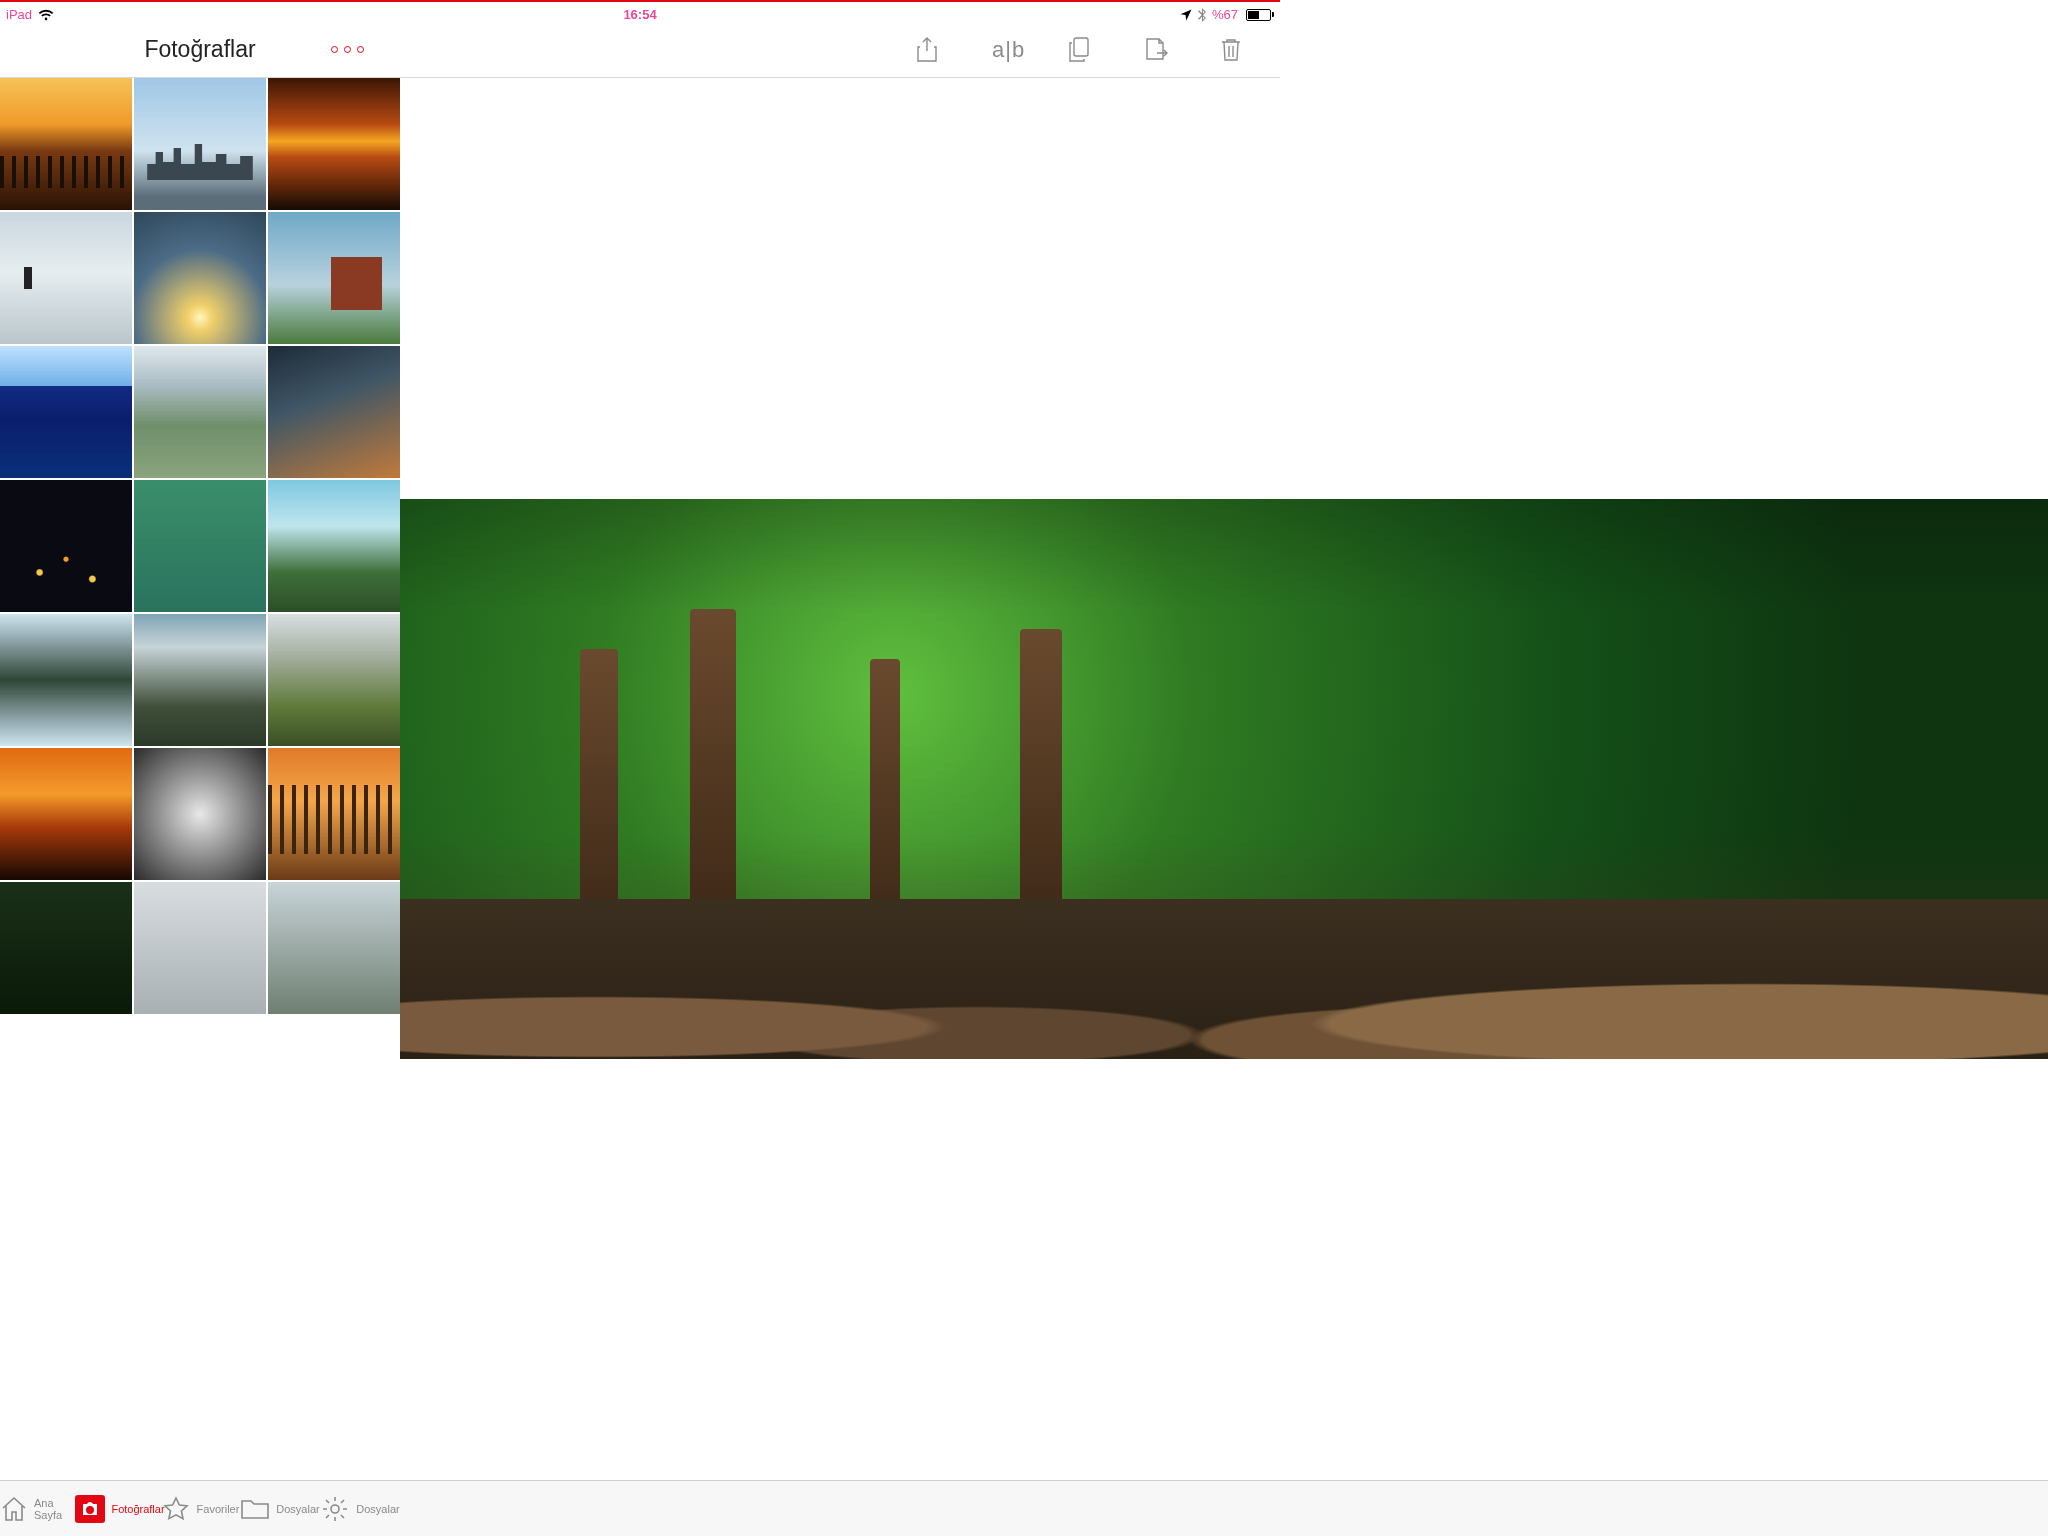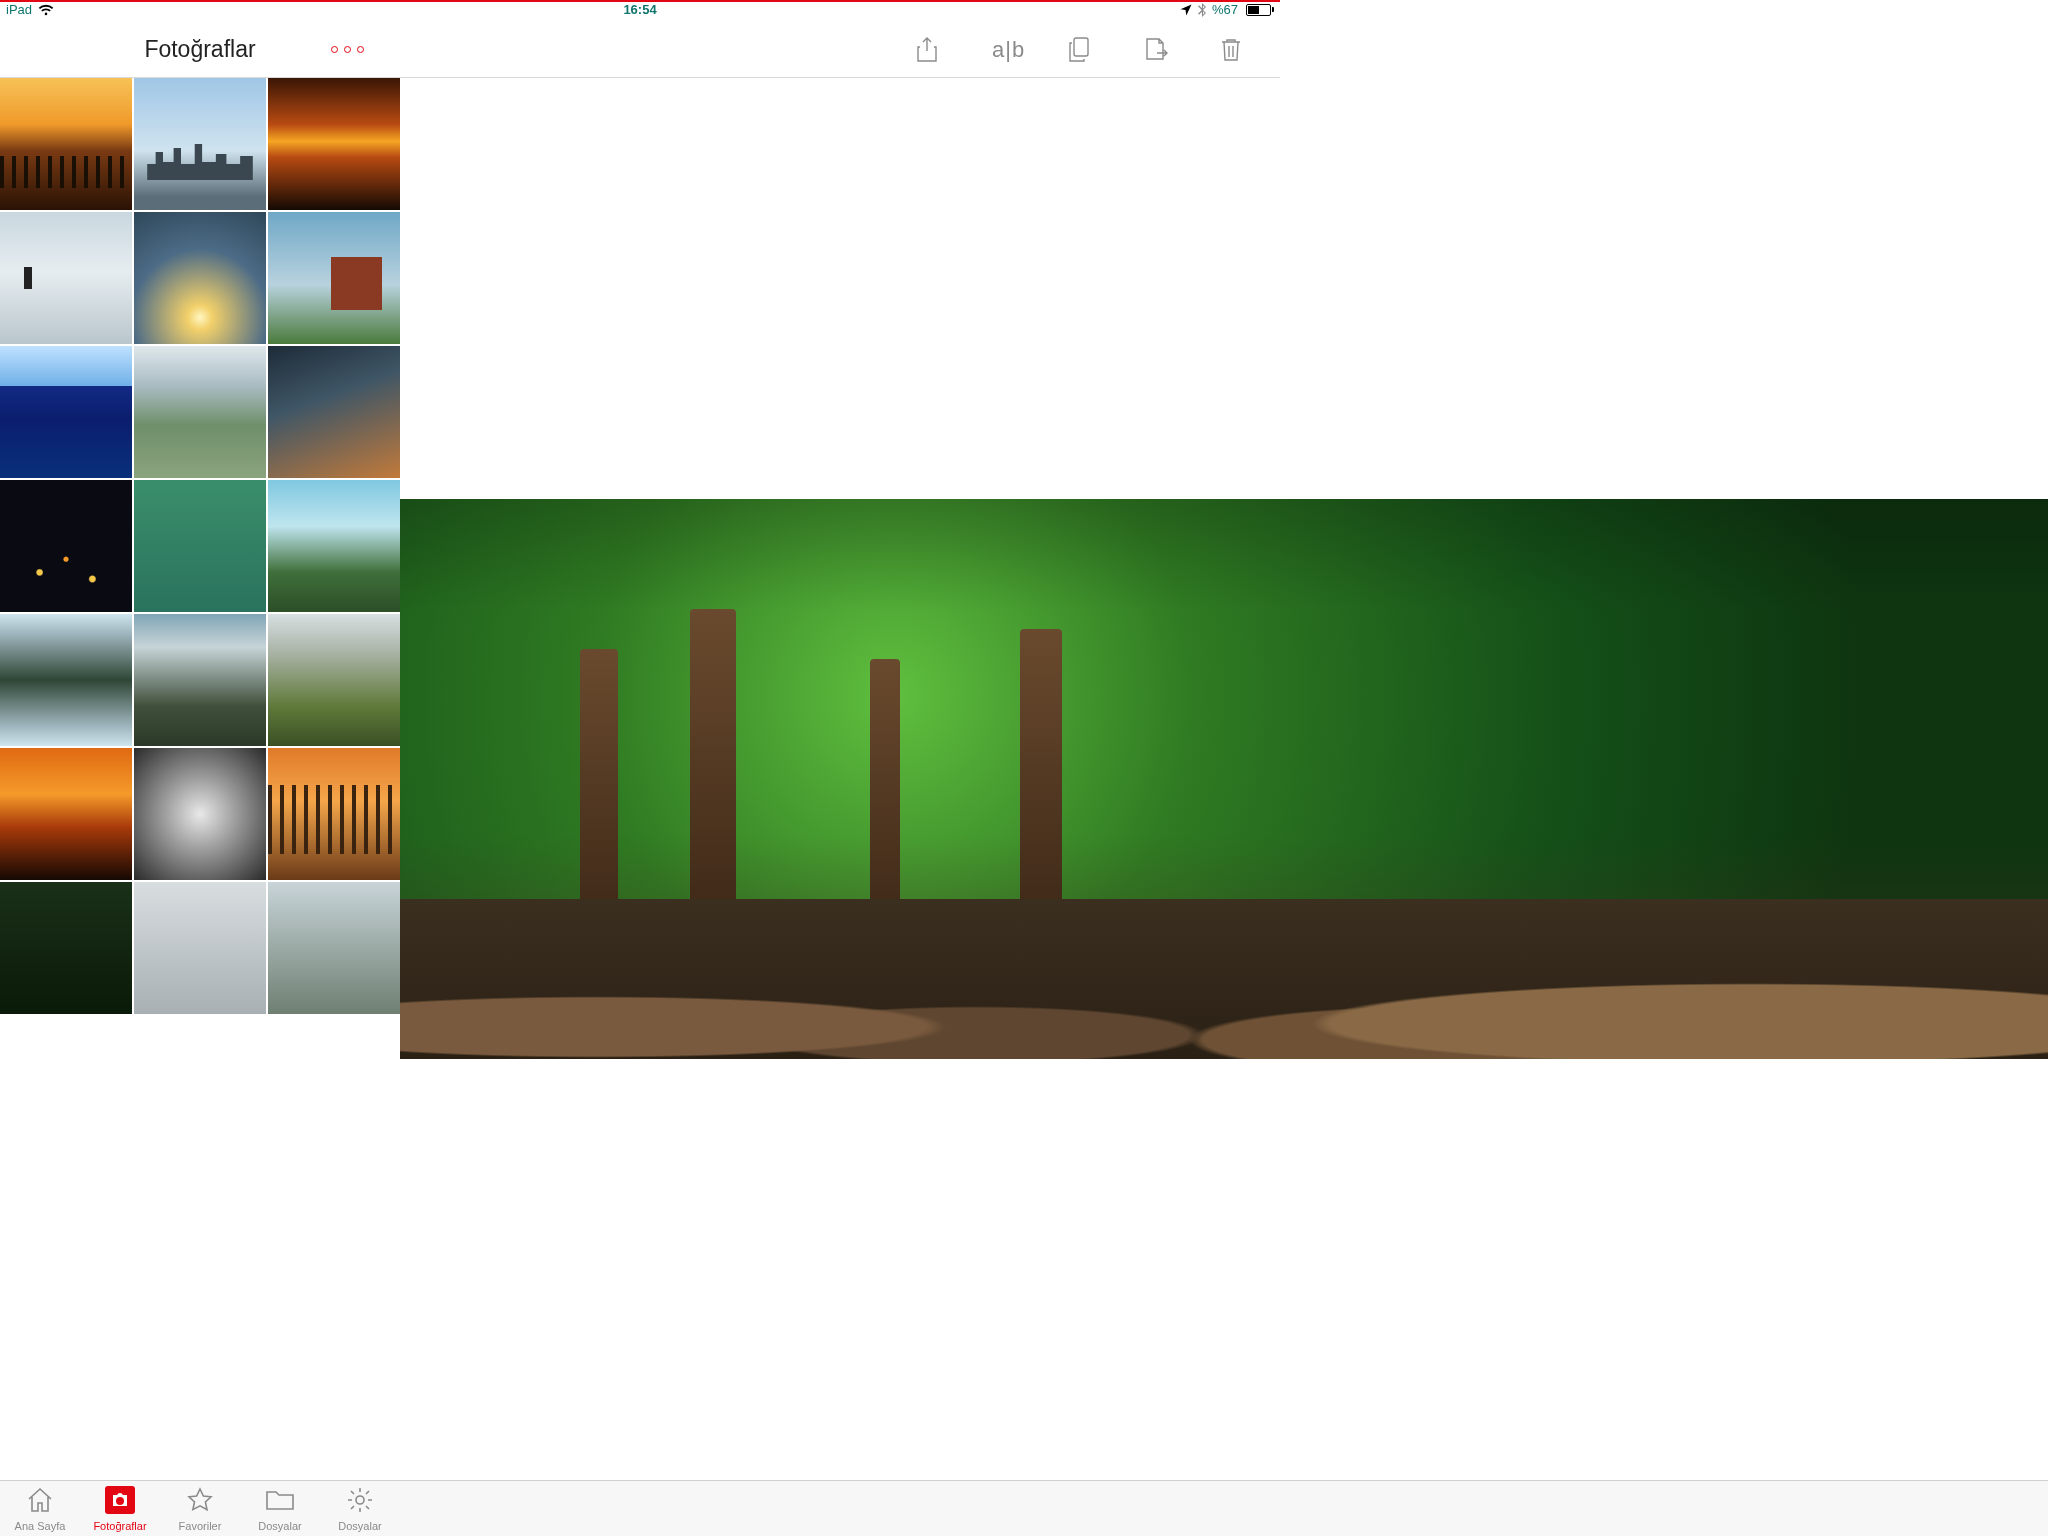--- a/index.html
+++ b/index.html
@@ -2,21 +2,21 @@
 <html><head>
 <meta charset="utf-8">
 <style>
 *{margin:0;padding:0;box-sizing:border-box;font-family:-apple-system,Helvetica,Arial,sans-serif;-webkit-font-smoothing:antialiased}
 html,body{width:1280px;height:960px;background:#fff;overflow:hidden}
 
 
 .topline{position:absolute;top:0;left:0;width:1280px;height:2px;background:#e30613}
 
 
-.status{position:absolute;top:2px;left:0;width:1280px;height:20px;display:flex;align-items:flex-start;font-size:13px;color:#0f766e}
+.status{position:absolute;top:2px;left:0;width:1280px;height:20px;display:flex;align-items:flex-end;font-size:13px;color:#ec4899}
 .status .left{display:flex;align-items:center;gap:6px;padding-left:6px}
 .status .center{position:absolute;left:50%;transform:translateX(-50%);font-weight:600}
 .status .right{margin-left:auto;display:flex;align-items:center;gap:6px;padding-right:6px}
 .wifi-icon{display:inline-block}
 .battery{display:inline-flex;align-items:center}
 .battery-body{width:25px;height:12px;border:1px solid #000;border-radius:2px;position:relative;margin-left:2px}
 .battery-fill{position:absolute;left:1px;top:1px;bottom:1px;width:48%;background:#000}
 .battery-tip{width:2px;height:5px;background:#000;margin-left:1px;border-radius:0 1px 1px 0}
 
 
@@ -49,21 +49,21 @@
 .rocks{position:absolute;left:0;right:0;bottom:0;height:160px;background:
   radial-gradient(ellipse at 12% 80%,#7a5a3e 0 16%,transparent 17%),
   radial-gradient(ellipse at 35% 85%,#5e4630 0 14%,transparent 15%),
   radial-gradient(ellipse at 82% 78%,#8a6a46 0 22%,transparent 23%),
   radial-gradient(ellipse at 63% 88%,#6f5236 0 16%,transparent 17%),
   linear-gradient(#3b2f20,#2a2014)}
 
 
 .tabbar{position:absolute;left:0;right:0;bottom:0;height:56px;background:#f7f7f7;border-top:1px solid #cfcfcf;display:flex;align-items:center}
 .tabbar .tabs{display:flex;gap:0}
-.tab{width:80px;display:flex;flex-direction:column;align-items:center;justify-content:center;gap:6px;font-size:11px;color:#8a8a8a;cursor:pointer}
+.tab{width:80px;display:flex;flex-direction:row;align-items:center;justify-content:center;gap:6px;font-size:11px;color:#8a8a8a;cursor:pointer}
 .tab.active{color:#e30613}
 .tab .ico{width:30px;height:28px;display:flex;align-items:center;justify-content:center}
 .tab.active .photo-badge{width:30px;height:28px;background:#e30613;border-radius:3px;display:flex;align-items:center;justify-content:center}
 
 
 .bg-sunset1{background:linear-gradient(#f7c257 0%,#f09a2a 35%,#7a3a12 55%,#2a1205 100%);position:relative}
 .bg-sunset1::after{content:"";position:absolute;bottom:22px;left:0;right:0;height:32px;background:
  repeating-linear-gradient(90deg,#1a0f05 0 4px,transparent 4px 12px)}
 .bg-skyline{background:linear-gradient(#9fc7e6,#cfe3ef 55%,#5a6d78 90%);position:relative}
 .bg-skyline::after{content:"";position:absolute;bottom:30px;left:10%;right:10%;height:40px;background:

